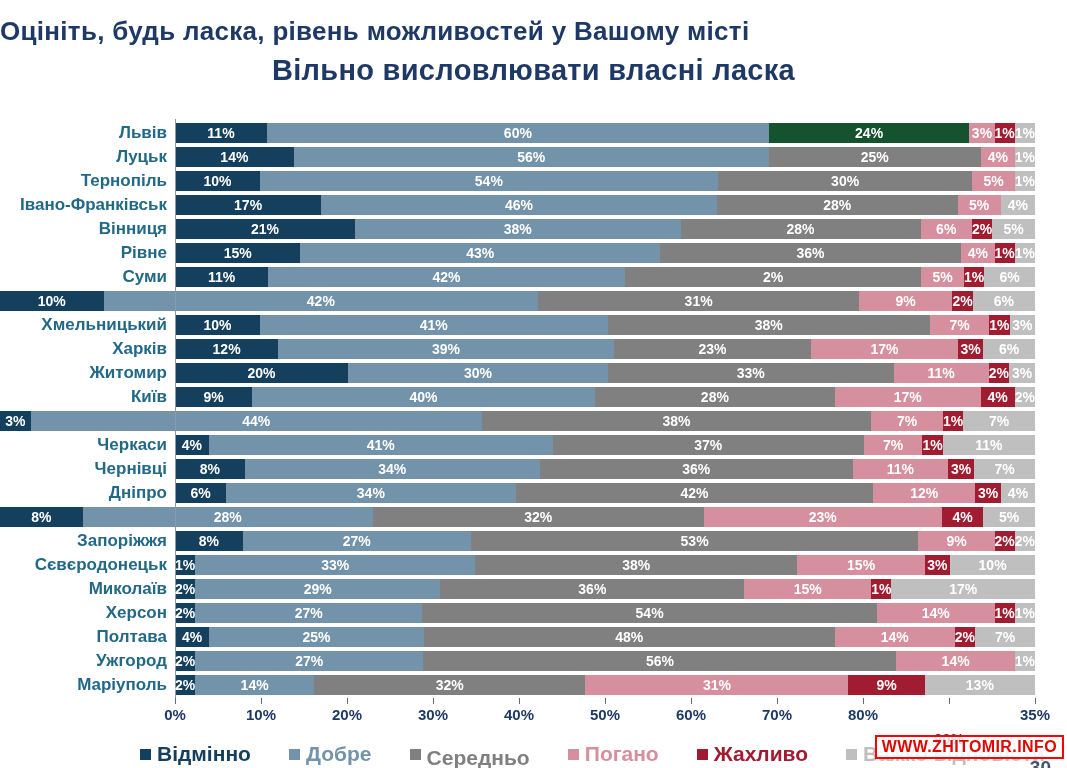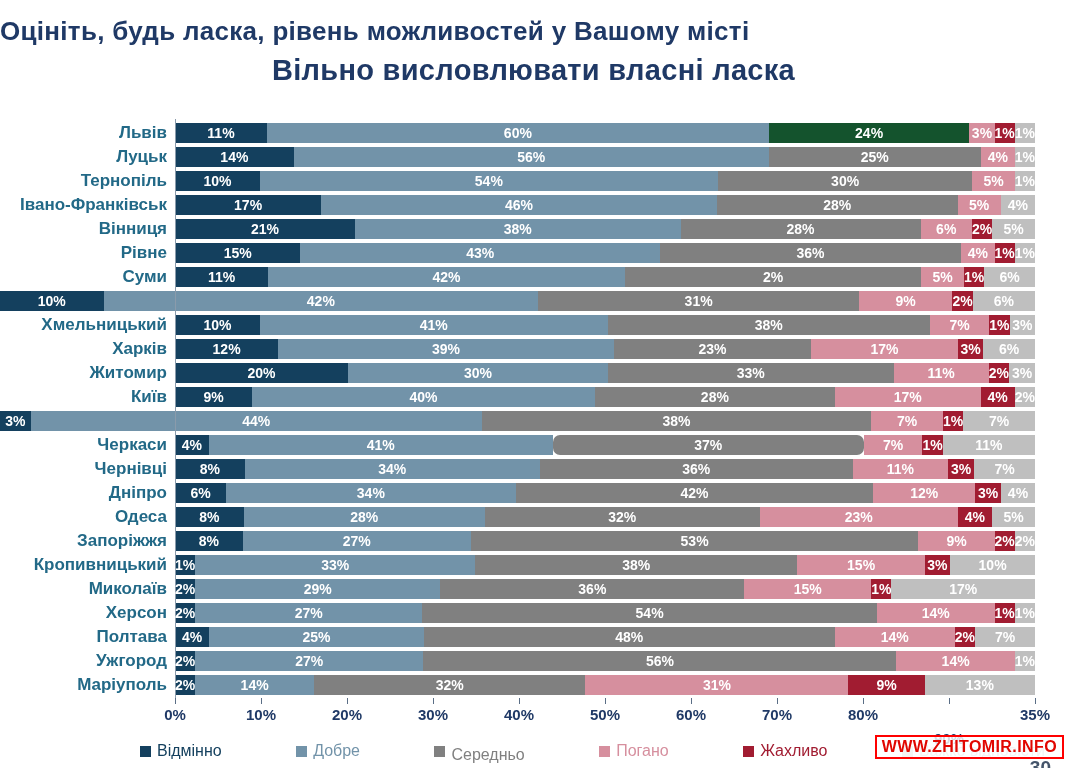--- a/index.html
+++ b/index.html
@@ -25,21 +25,21 @@
   .xticks{position:absolute;left:175px;top:698px;width:860px;height:6px}
   .xticks i{position:absolute;top:0;width:1px;height:6px;background:#5a6e86}
   .xlabels{position:absolute;left:175px;top:706px;width:860px;height:20px}
   .xlabels span{position:absolute;transform:translateX(-50%);font-size:15px;
     font-weight:bold;color:#1F3966;white-space:nowrap}
 
   .legend{position:absolute;left:140px;top:738px;width:905px;display:flex;
     justify-content:space-between;align-items:center}
   .legend .item{display:flex;align-items:center;gap:6px}
   .legend .sw{width:11px;height:11px;flex:none}
-  .legend .lbl{font-size:16px;font-weight:normal;white-space:nowrap}
+  .legend .lbl{font-size:21px;font-weight:bold;white-space:nowrap}
 
   .watermark{position:absolute;right:3px;top:735px;z-index:5;
     border:2px solid #ff0000;background:rgba(255,255,255,.82);
     color:#E10600;font-weight:bold;font-size:16px;padding:1px 5px;letter-spacing:.4px}
   .pagenum{position:absolute;right:16px;top:757px;font-size:19px;font-weight:bold;color:#44546A}
 </style>
 </head>
 <body>
 
 <div class="title">Оцініть, будь ласка, рівень можливостей у Вашому місті</div>
@@ -336,21 +336,21 @@
     </div>
     <div class="row">
       <div class="cat">Черкаси</div>
       <div class="track">
         <div class="seg" style="background: rgb(20, 64, 94); flex: 4 1 0%;">
           <span>4%</span>
         </div>
         <div class="seg" style="background: rgb(114, 147, 169); flex: 41 1 0%;">
           <span>41%</span>
         </div>
-        <div class="seg" style="background: rgb(128, 128, 128); flex: 37 1 0%; border-radius: 7px;">
+        <div class="seg" style="background: rgb(128, 128, 128); flex: 37 1 0%;">
           <span>37%</span>
         </div>
         <div class="seg" style="background: rgb(214, 143, 158); flex: 7 1 0%;">
           <span>7%</span>
         </div>
         <div class="seg" style="background: rgb(161, 28, 49); flex: 1 1 0%;">
           <span>1%</span>
         </div>
         <div class="seg" style="background: rgb(191, 191, 191); flex: 11 1 0%;">
           <span>11%</span>
@@ -397,21 +397,20 @@
         </div>
         <div class="seg" style="background: rgb(161, 28, 49); flex: 3 1 0%;">
           <span>3%</span>
         </div>
         <div class="seg" style="background: rgb(191, 191, 191); flex: 4 1 0%;">
           <span>4%</span>
         </div>
       </div>
     </div>
     <div class="row">
-      <div class="cat">Одеса</div>
       <div class="track">
         <div class="seg" style="background: rgb(20, 64, 94); flex: 8 1 0%;">
           <span>8%</span>
         </div>
         <div class="seg" style="background: rgb(114, 147, 169); flex: 28 1 0%;">
           <span>28%</span>
         </div>
         <div class="seg" style="background: rgb(128, 128, 128); flex: 32 1 0%;">
           <span>32%</span>
         </div>
@@ -443,21 +442,21 @@
         </div>
         <div class="seg" style="background: rgb(161, 28, 49); flex: 2 1 0%;">
           <span>2%</span>
         </div>
         <div class="seg" style="background: rgb(191, 191, 191); flex: 2 1 0%;">
           <span>2%</span>
         </div>
       </div>
     </div>
     <div class="row">
-      <div class="cat">Кропивницький</div>
+      <div class="cat">Сєвєродонецьк</div>
       <div class="track">
         <div class="seg" style="background: rgb(20, 64, 94); flex: 1 1 0%;">
           <span>1%</span>
         </div>
         <div class="seg" style="background: rgb(114, 147, 169); flex: 33 1 0%;">
           <span>33%</span>
         </div>
         <div class="seg" style="background: rgb(128, 128, 128); flex: 38 1 0%;">
           <span>38%</span>
         </div>

